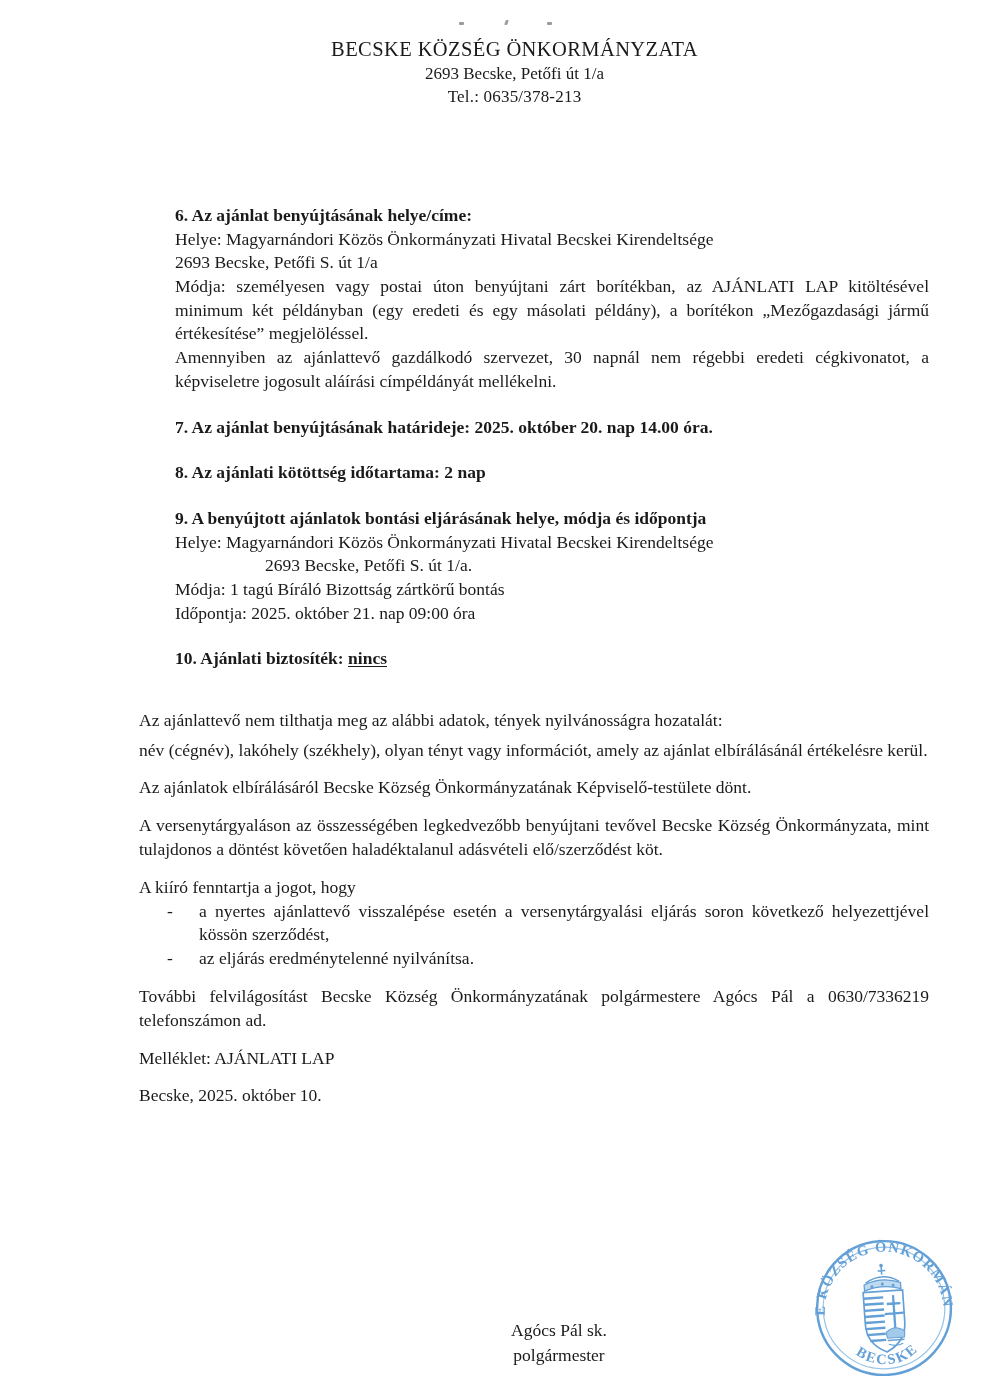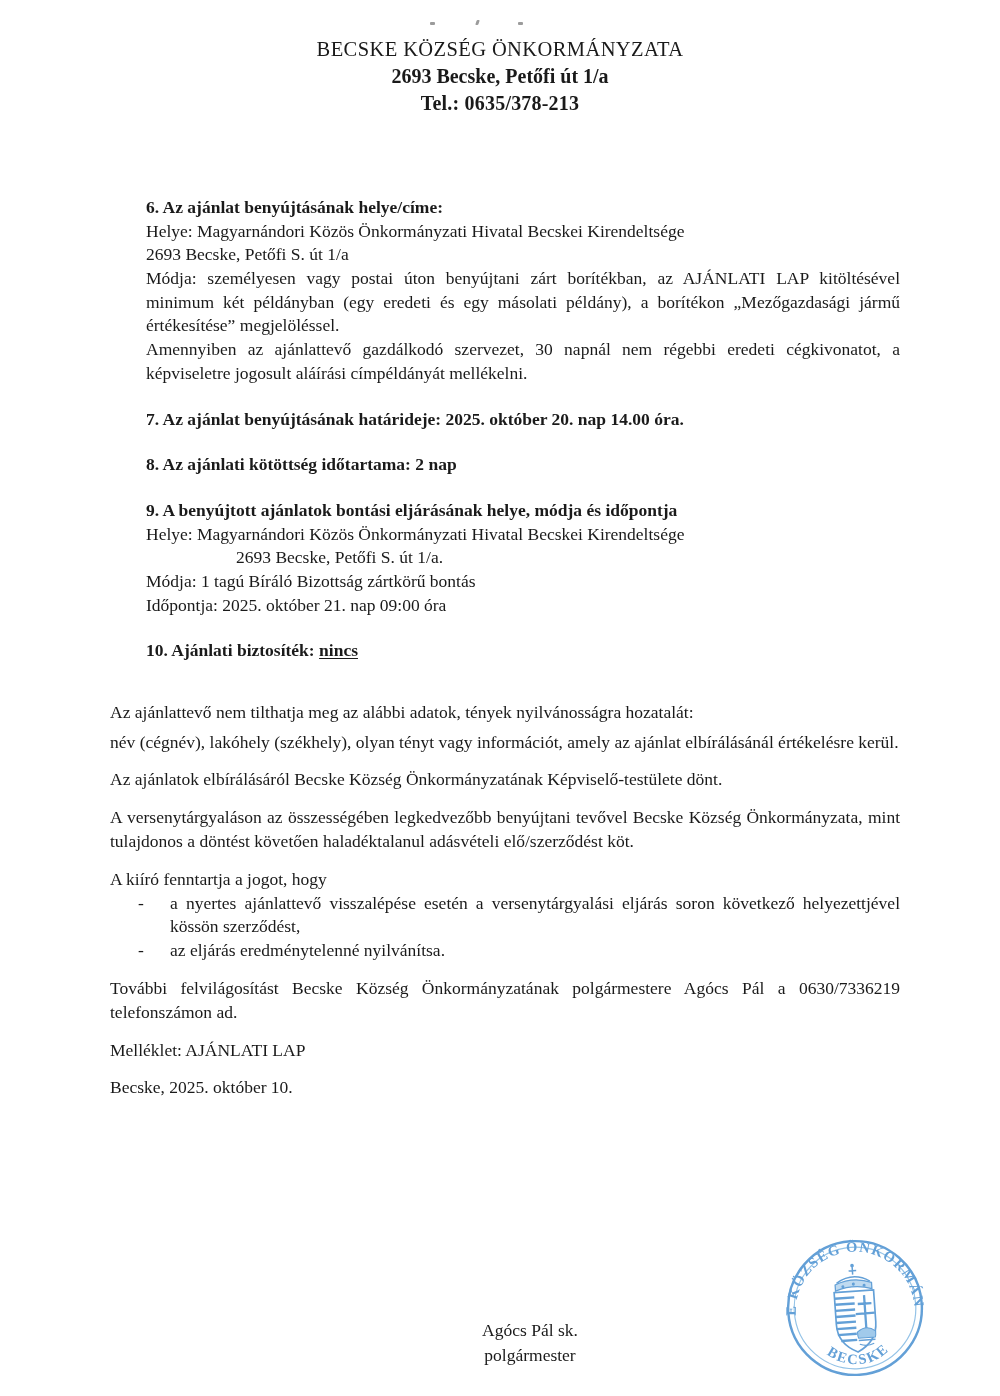--- a/index.html
+++ b/index.html
@@ -14,20 +14,21 @@
     position: relative;
     font-family: "Liberation Serif", "DejaVu Serif", serif;
     color: #1a1a1a;
     overflow: hidden;
   }
 
   .page {
     position: absolute;
     inset: 0;
     background: #ffffff;
+    margin-left: 29px;
   }
 
   
   .scan-artifact {
     position: absolute;
     top: 20px;
     left: 430px;
     width: 130px;
     height: 6px;
     opacity: 0.55;
@@ -49,33 +50,32 @@
   .letterhead {
     text-align: center;
     padding-top: 36px;
     line-height: 1.34;
   }
   .lh-org {
     font-size: 20.5px;
     letter-spacing: 0.4px;
   }
   .lh-line {
-    font-size: 20px;
-    font-weight: bold;
+    font-size: 17px;
   }
   .lh-line.tel { letter-spacing: 0.2px; }
   .lh-email-addr {
     text-decoration: underline;
     text-underline-offset: 2px;
   }
 
   
   .body-wrap {
     position: absolute;
-    top: 196px;
+    top: 204px;
     left: 110px;
     width: 790px;
   }
 
   .blk { margin: 0; }
 
   .heading {
     font-weight: bold;
     font-size: 17.5px;
     margin-left: 36px;

